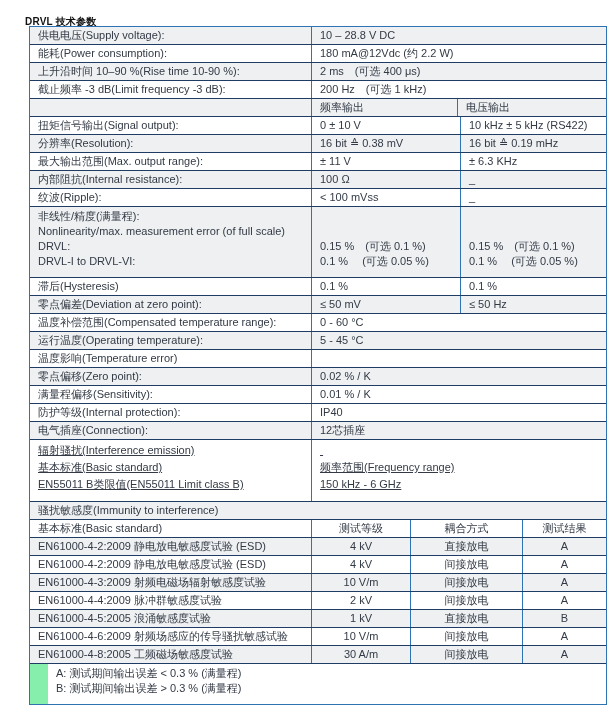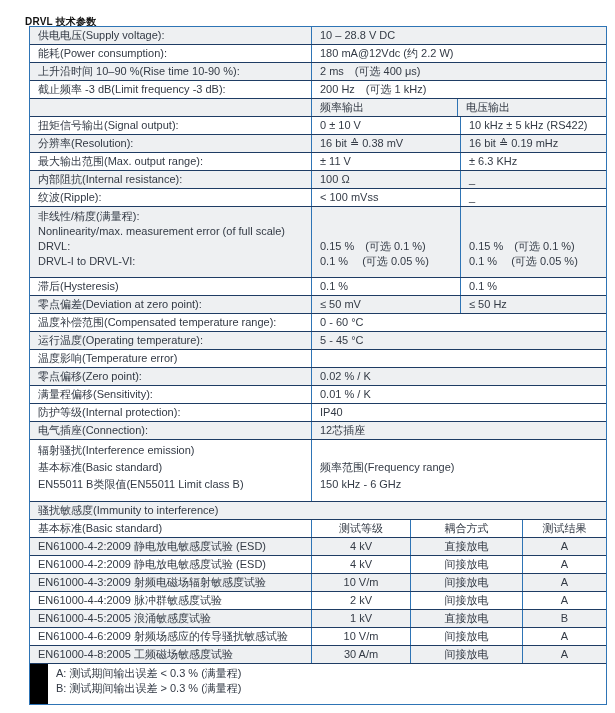--- a/index.html
+++ b/index.html
@@ -14,21 +14,21 @@
   .title {
     position:absolute; left:13px; top:3px;
     font-size:10px; font-weight:bold; color:#121212;
     margin:12px; letter-spacing:0.2px;
   }
   .spec-table {
     position:absolute; left:29px; top:26px;
     width:578px;
     border:1.5px solid var(--border-blue,#2e74b5);
     box-sizing:border-box;
-    background:#000000;
+    background:#86efac;
   }
   .tr {
     display:flex;
     border-bottom:1px solid var(--border-dark,#1e3c64);
     min-height:17px;
     box-sizing:content-box;
   }
   .tr:last-child { border-bottom:none;margin-left:18px; }
   .shade-g { background:var(--row-alt,#eef0f2); }
   .shade-w { background:#ffffff; }
@@ -51,21 +51,21 @@
   .t-c2 { width:112px; flex:none; justify-content:center;padding-left:8px; }
   .t-c3 { flex:1; justify-content:center; }
   .full-cell { flex:1; }
   .stack {
     flex-direction:column;
     align-items:flex-start;
     justify-content:flex-start;
     padding-top:2px; padding-bottom:8px;
   }
   .ml { line-height:15px; min-height:15px; }
-  .lh17 { line-height:17px; min-height:17px; }
+  .lh17 { line-height:17px; min-height:17px;text-decoration:underline; }
 </style>
 </head>
 <body>
 
 <div class="page">
   <h1 class="title">DRVL 技术参数</h1>
   <div class="spec-table">
       <div class="tr shade-g">
         <div class="td c-label">供电电压(Supply voltage):</div>
         <div class="td c-vfull">10 – 28.8 V DC</div>

